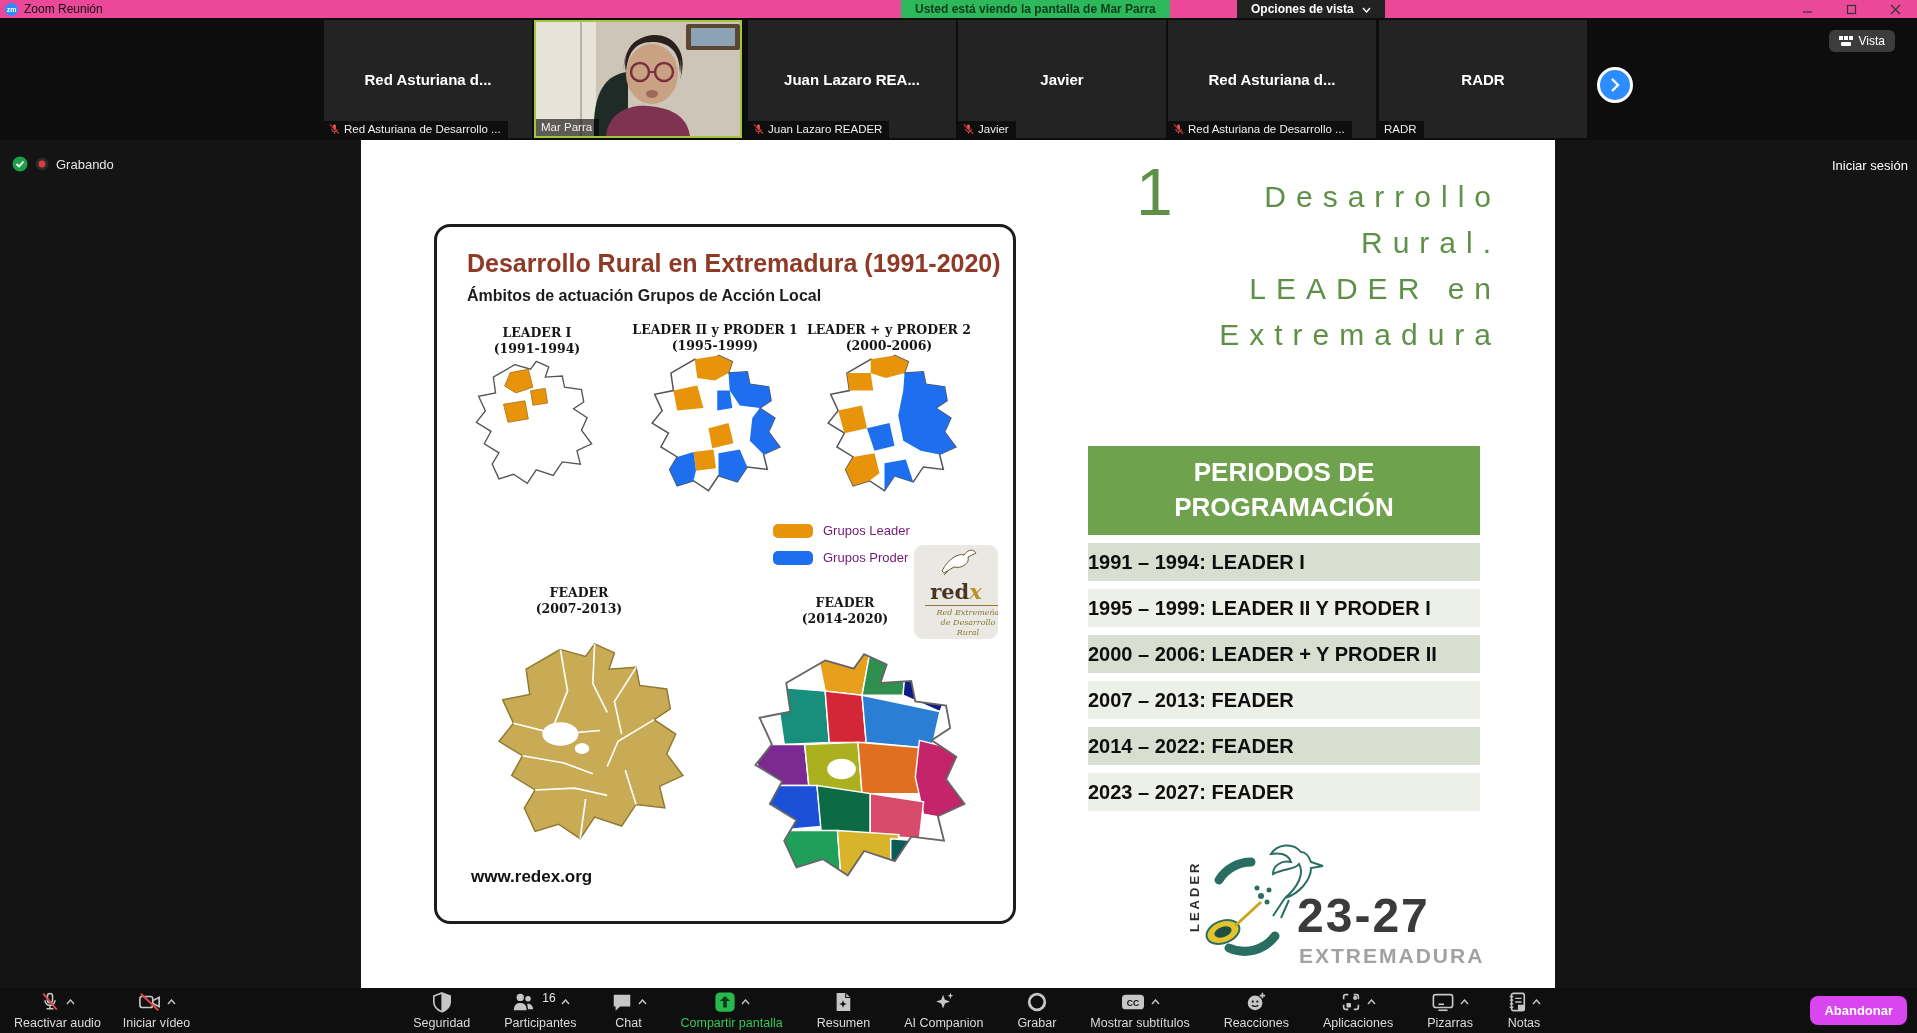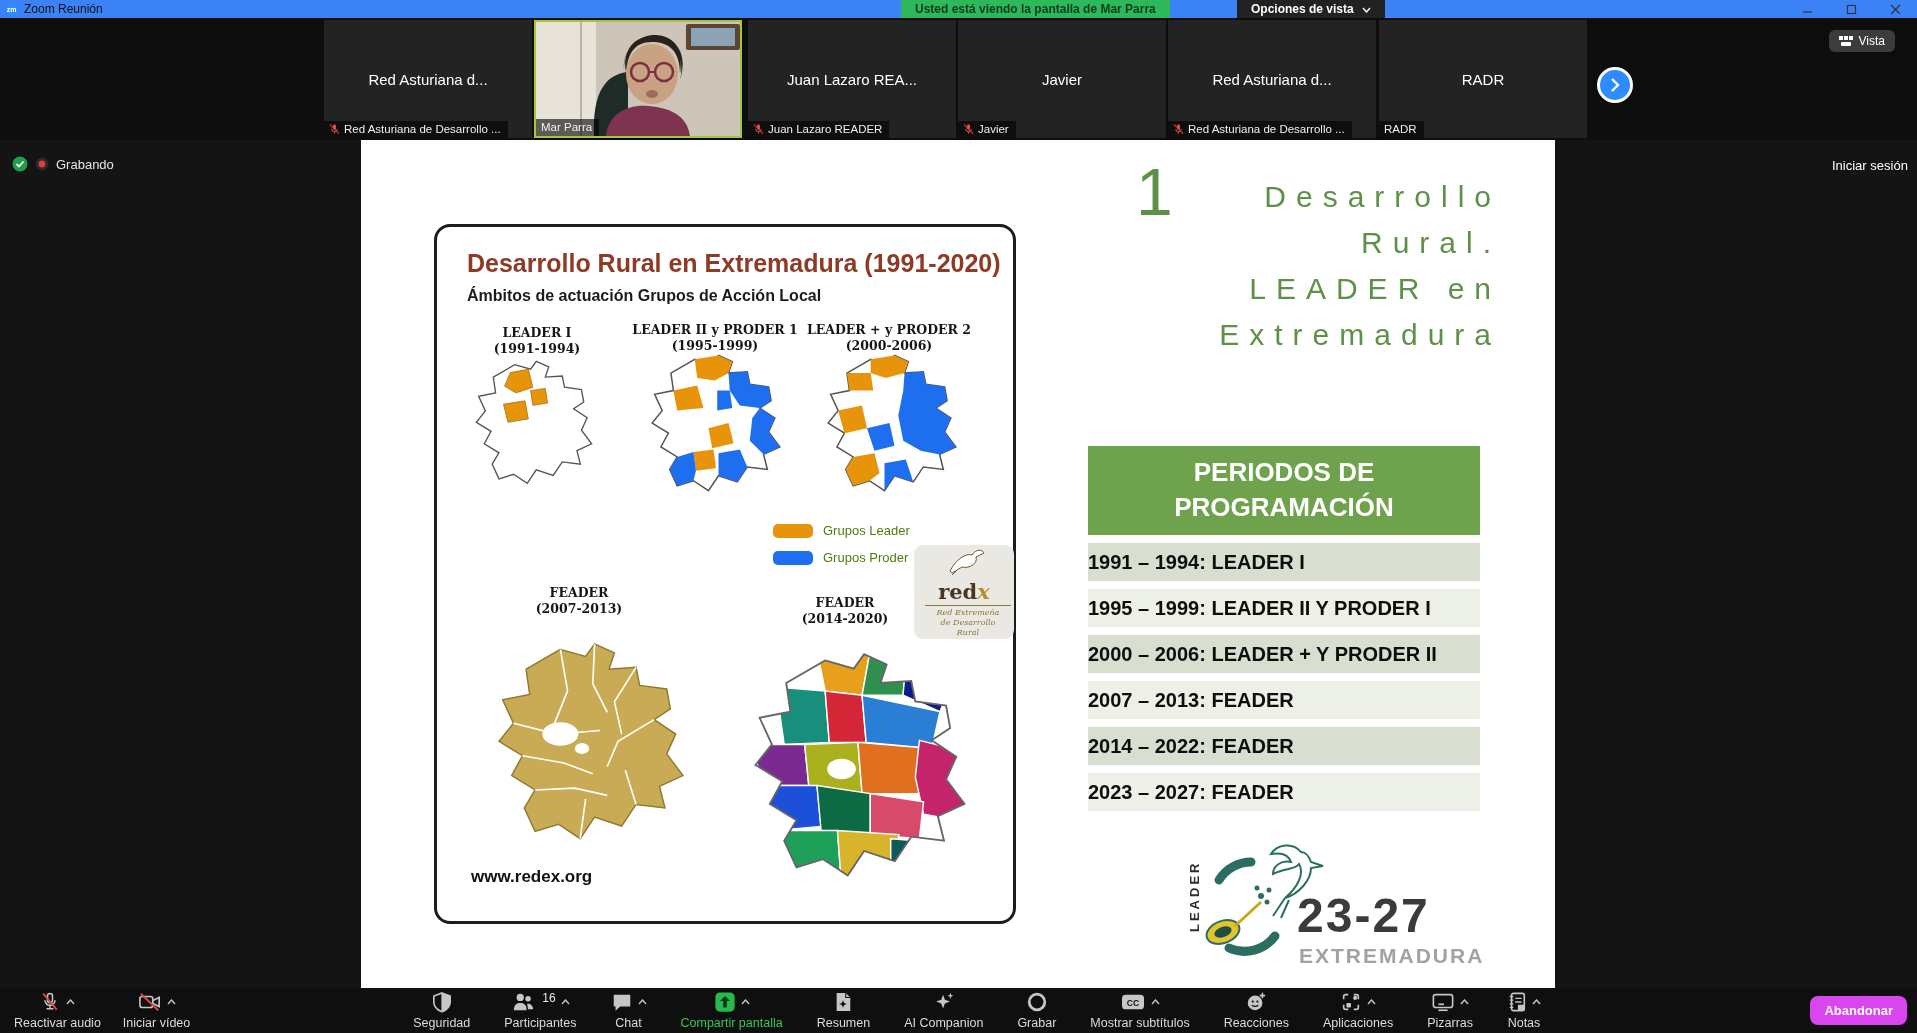--- a/index.html
+++ b/index.html
@@ -1,48 +1,48 @@
 <!DOCTYPE html>
 <html><head>
 <meta charset="utf-8">
 <style>
   html,body{margin:0;padding:0;background:#000;}
   #root{position:relative;width:1917px;height:1033px;font-family:"Liberation Sans",sans-serif;overflow:hidden;background:#161616;}
   
-  .titlebar{position:absolute;left:0;top:0;width:1917px;height:18px;background:#3b82f6;display:flex;align-items:center;}
+  .titlebar{position:absolute;left:0;top:0;width:1917px;height:18px;background:#ec4899;display:flex;align-items:center;}
   .zm-badge{width:13px;height:13px;border-radius:50%;background:#2d8cff;color:#fff;font-size:7px;font-weight:bold;display:flex;align-items:center;justify-content:center;margin:0 6px 0 5px;}
   .app-title{font-size:12px;color:#111;}
   .banner{position:absolute;left:901px;top:0;height:18px;background:#2eb85c;color:#0b3d1c;font-weight:bold;font-size:12px;display:flex;align-items:center;padding:0 14px;}
   .viewopts{position:absolute;left:1237px;top:0;height:18px;background:#222;color:#fff;font-weight:bold;font-size:12px;display:flex;align-items:center;gap:8px;padding:0 14px;cursor:pointer;}
   .wincontrols{position:absolute;right:0;top:0;height:18px;display:flex;align-items:center;}
   .winbtn{width:44px;height:18px;display:flex;align-items:center;justify-content:center;}
   
   .strip{position:absolute;left:0;top:18px;width:1917px;height:122px;background:#0d0d0d;}
   .tile{position:absolute;top:2px;width:208px;height:118px;background:#232323;display:flex;align-items:center;justify-content:center;}
-  .tile-name{color:#fff;font-weight:normal;font-size:15px;}
+  .tile-name{color:#fff;font-weight:bold;font-size:15px;}
   .tile-label{position:absolute;left:0;bottom:0;background:rgba(0,0,0,.6);color:#f0f0f0;font-size:11.5px;padding:2px 7px 3px 5px;display:flex;align-items:center;gap:4px;white-space:nowrap;}
   .tile.video{border:2px solid #a4c639;width:204px;height:114px;}
   .nextbtn{position:absolute;left:1597px;top:49px;width:30px;height:30px;border-radius:50%;background:#2d8cff;border:3px solid #fff;display:flex;align-items:center;justify-content:center;cursor:pointer;}
   .vista{position:absolute;right:22px;top:12px;background:#3c3c3c;color:#fff;font-size:12px;border-radius:6px;padding:4px 10px;display:flex;align-items:center;gap:6px;cursor:pointer;}
   
   .main{position:absolute;left:0;top:140px;width:1917px;height:848px;background:#141414;}
   .recwrap{position:absolute;left:12px;top:16px;display:flex;align-items:center;gap:7px;color:#e6e6e6;font-size:13px;}
   .signin{position:absolute;left:1832px;top:18px;color:#fff;font-size:13px;cursor:pointer;white-space:nowrap;}
   .slide{position:absolute;left:361px;top:0;width:1194px;height:848px;background:#ffffff;}
   
   .mapbox{position:absolute;left:73px;top:84px;width:576px;height:694px;border:3px solid #1d1d1d;border-radius:16px;}
   .mb-title{position:absolute;left:30px;top:22px;font-size:25px;font-weight:bold;color:#8e3a26;white-space:nowrap;}
   .mb-sub{position:absolute;left:30px;top:60px;font-size:16px;font-weight:bold;color:#1c1c1c;}
   .maplabel{position:absolute;font-family:"DejaVu Serif",serif;font-weight:bold;font-size:12.5px;color:#151515;text-align:center;line-height:1.3;width:180px;}
   .mapsvg{position:absolute;}
   .legend{position:absolute;left:336px;top:296px;}
   .leg-item{display:flex;align-items:center;gap:10px;margin-bottom:12px;}
   .leg-swatch{width:40px;height:14px;border-radius:5px;}
-  .leg-text{font-size:13px;color:#4d7c0f;}
-  .redexbox{position:absolute;left:477px;top:318px;width:100px;height:94px;background:#eae8e3;border-radius:9px;text-align:center;overflow:hidden;}
+  .leg-text{font-size:13px;color:#701a75;}
+  .redexbox{position:absolute;left:477px;top:318px;width:84px;height:94px;background:#eae8e3;border-radius:9px;text-align:center;overflow:hidden;}
   .redex-word{font-family:"DejaVu Serif",serif;font-weight:bold;font-size:21px;color:#4a3524;line-height:1;margin-top:2px;}
   .redex-x{color:#b8912c;font-style:italic;}
   .redex-sub{font-family:"DejaVu Serif",serif;font-style:italic;font-size:8px;color:#8a7a36;line-height:1.25;margin-top:3px;padding:0 8px;border-top:1px solid #8a7a36;width:70px;margin-left:11px;padding-top:2px;}
   .website{position:absolute;left:34px;top:640px;font-size:17px;font-weight:bold;color:#111;}
   
   .big-number{position:absolute;left:775px;top:14px;font-size:66px;color:#5e9147;font-weight:400;}
   .rp-title{position:absolute;right:54px;top:34px;text-align:right;color:#5e9147;font-size:30px;letter-spacing:10px;line-height:46px;font-weight:400;white-space:nowrap;}
   .ptable{position:absolute;left:727px;top:306px;width:392px;}
   .ptable-header{background:#6fa24c;color:#fff;font-weight:bold;font-size:26px;text-align:center;line-height:1.35;padding:9px 0 10px;width:100%;}
   .prow{height:38px;line-height:38px;font-size:20px;font-weight:bold;color:#0e0e0e;margin-top:8px;}

